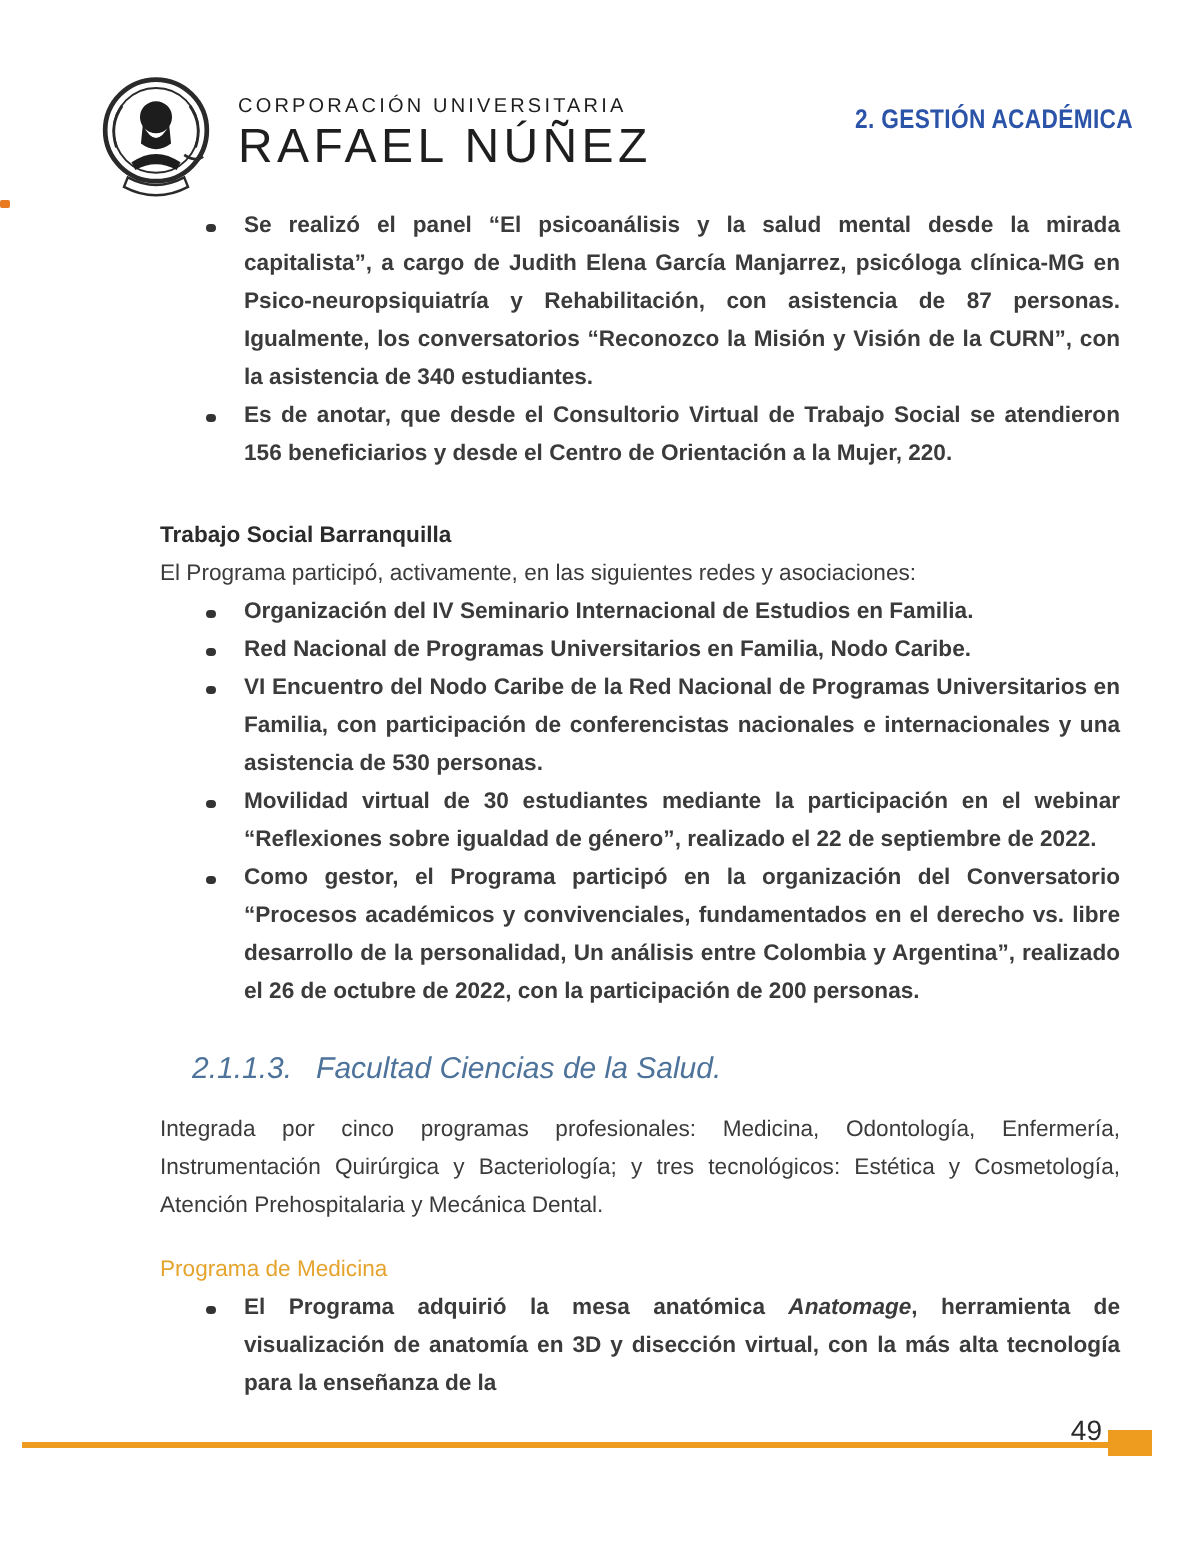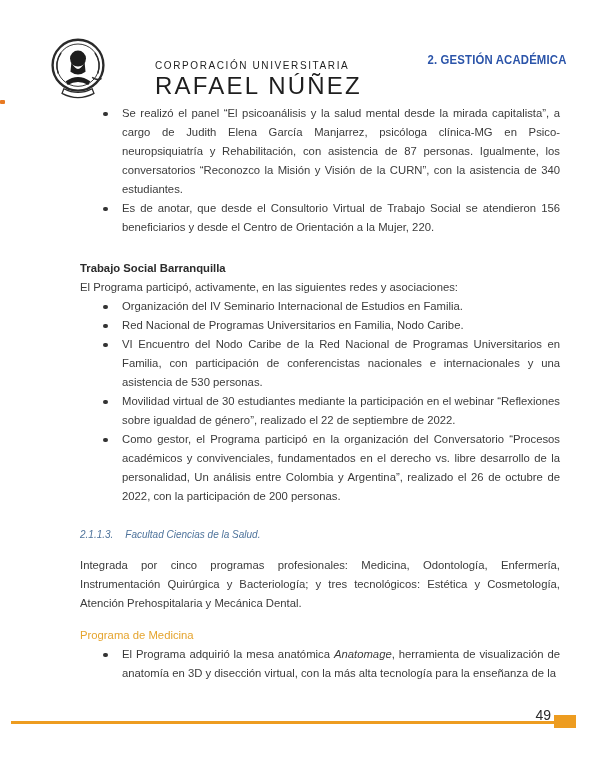--- a/index.html
+++ b/index.html
@@ -10,21 +10,21 @@
     overflow: hidden;
   }
   .page {
     position: absolute; left: 0; top: 0;
     width: 600px; height: 776px;
     background: #ffffff;
   }
 
   
   .header { position: absolute; left: 0; top: 0; width: 600px; height: 104px; }
-  .logo { position: absolute; left: 45px; top: 36px; display: flex; align-items: flex-end; gap: 36px; }
+  .logo { position: absolute; left: 45px; top: 36px; display: flex; align-items: center; }
   .seal { width: 66px; height: 64px; flex: none; }
   .wordmark { margin-left: 8px; color: #1e1e1e; }
   .wordmark .org1 {
     font-size: 10px; letter-spacing: 1.6px; font-weight: 500;
     white-space: nowrap;
   }
   .wordmark .org2 {
     font-size: 24px; letter-spacing: 2.2px; font-weight: 400;
     white-space: nowrap; margin-top: 1px;
   }
@@ -45,31 +45,32 @@
     font-size: 11.3px; line-height: 19px; color: #3b3b3b;
     text-align: justify;
   }
   ul.doc-list { list-style: none; margin: 0; padding: 0 0 0 20px; }
   ul.doc-list li { display: flex; }
   .dot { width: 22px; flex: none; position: relative; }
   .dot::after {
     content: ""; position: absolute; left: 3px; top: 7.5px;
     width: 4.5px; height: 4.5px; border-radius: 50%; background: #333;
   }
-  .li-text { flex: 1; text-align: justify; }
+  .li-text { flex: 1; text-align: justify; font-weight: bold; }
 
   .bold-heading {
     font-weight: 700; color: #2b2b2b; margin-top: 22px;
   }
   .lead-par { margin-top: 0; }
 
   .sec-num-heading {
     margin-top: 19px;
-    font-style: italic; color: #4e739b; font-size: 10px;
+    font-style: italic; color: #4e739b; font-size: 15px;
     text-align: left;
+    margin-left: 16px;
   }
   .sec-num-heading .num { margin-right: 12px; }
 
   .plain-par { margin-top: 12px; }
 
   .orange-heading {
     margin-top: 13px; font-weight: 400; color: #e5a42e;
   }
   .last-list { margin-top: 13px; }
 

